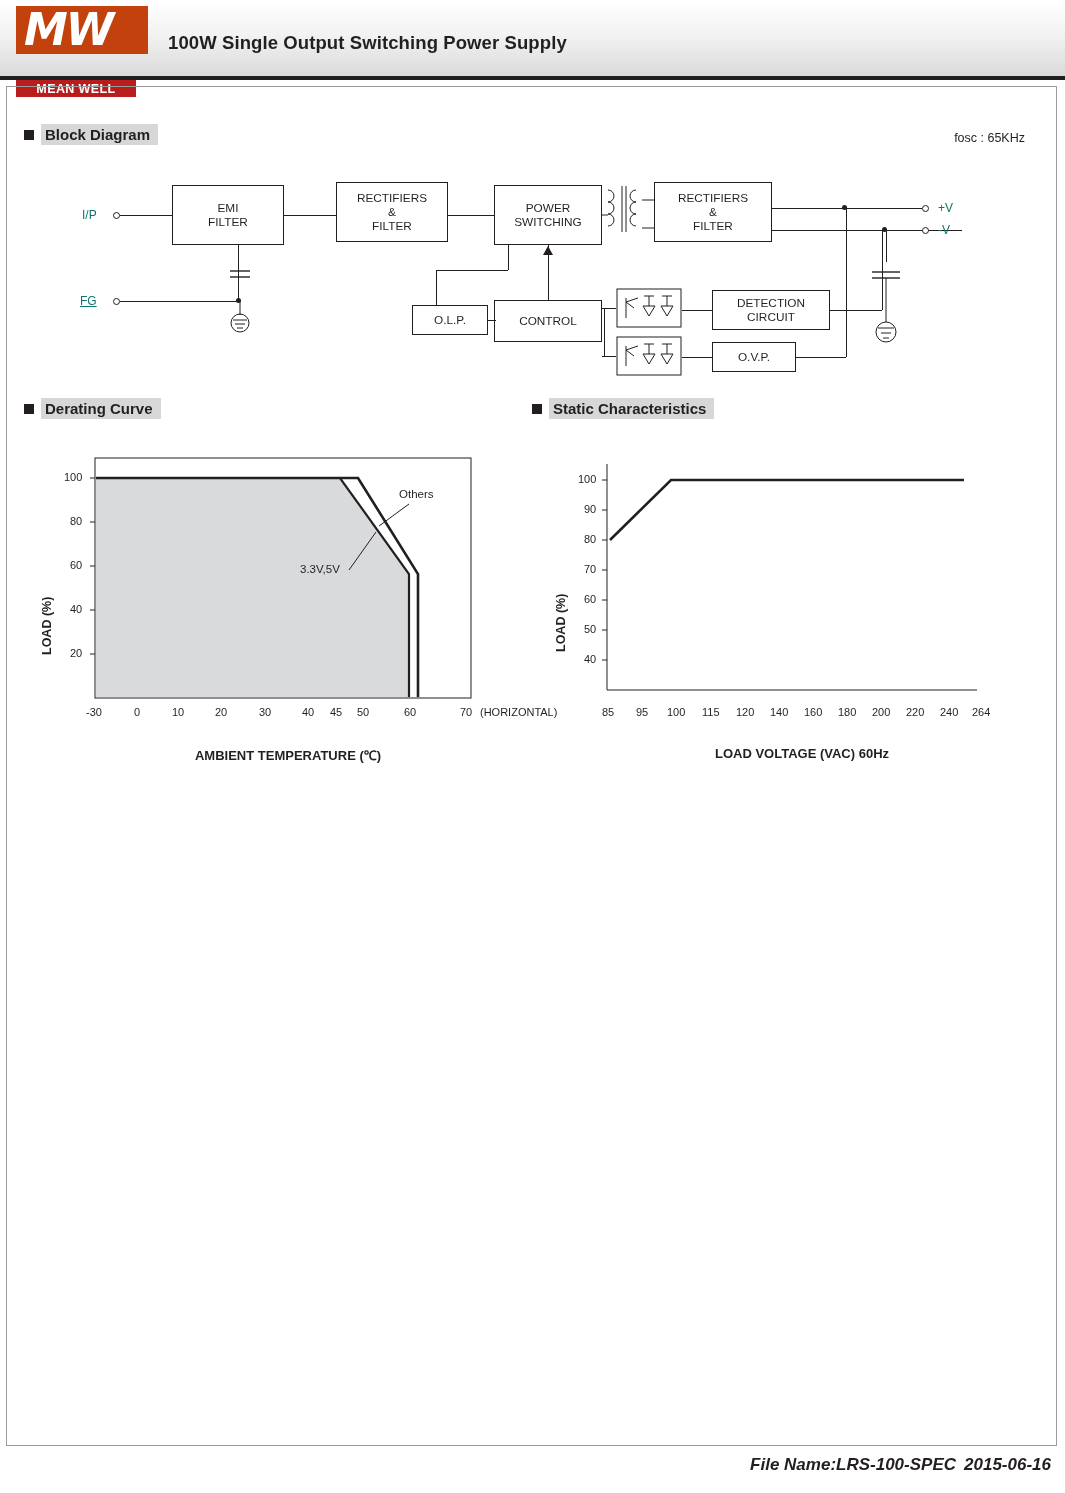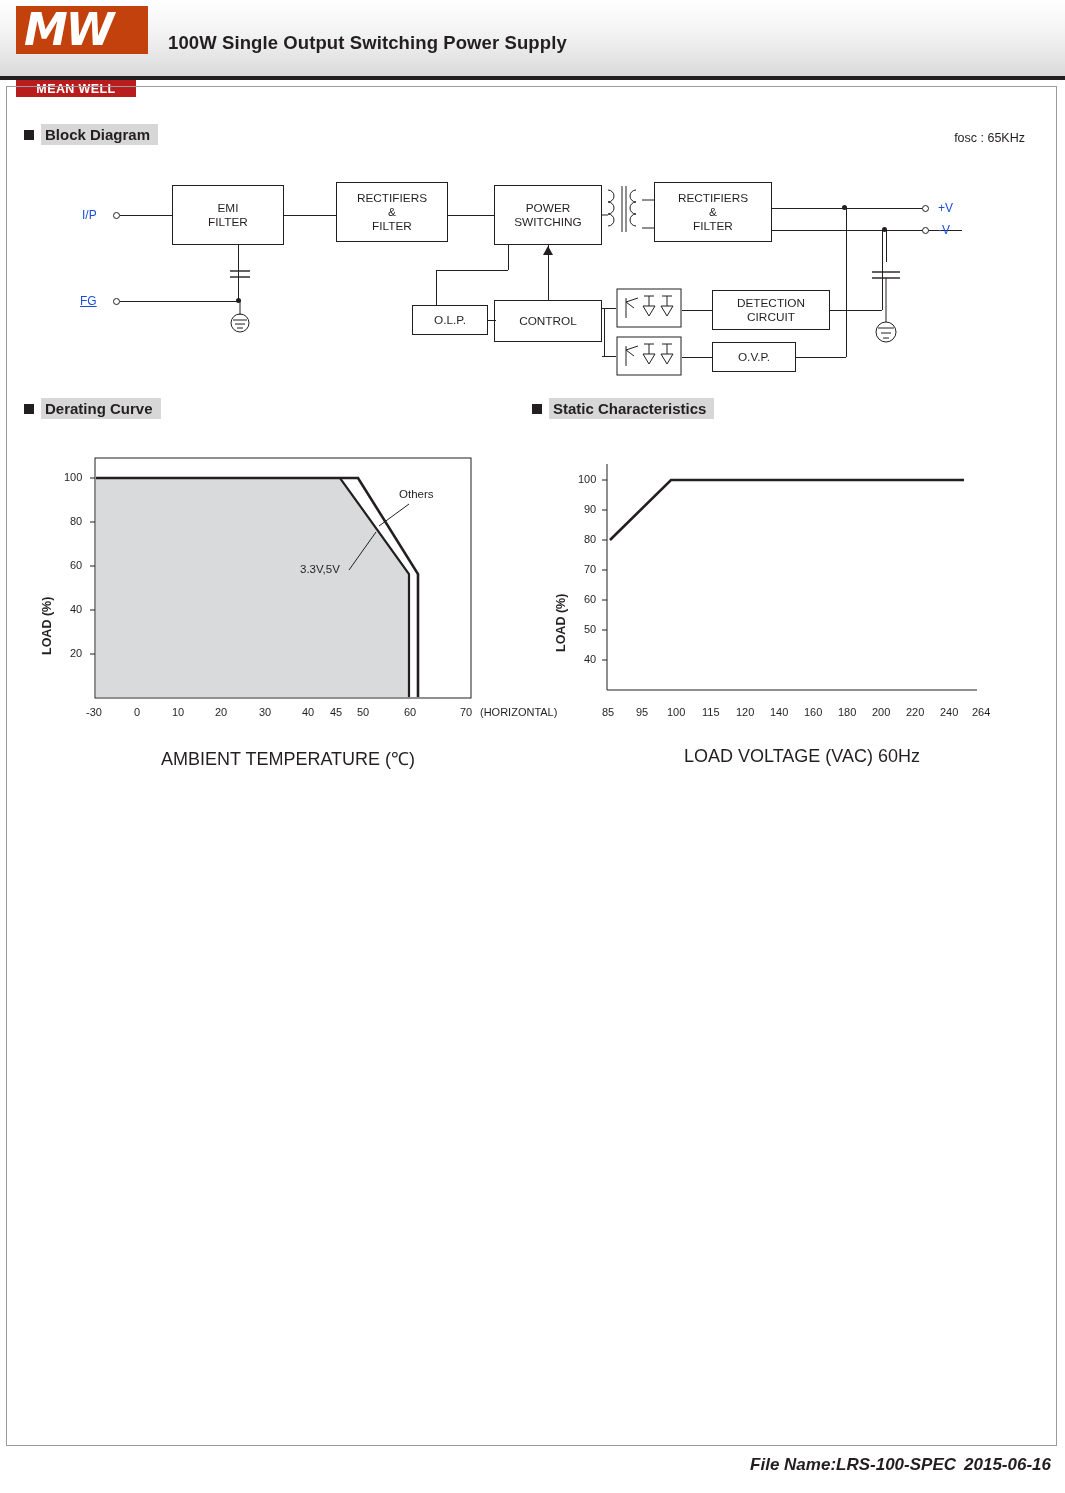--- a/index.html
+++ b/index.html
@@ -164,21 +164,21 @@
     justify-content: center;
     text-align: center;
     font-size: 11.8px;
     line-height: 14px;
     color: #231f20;
     box-sizing: border-box;
   }
   .bd-label {
     position: absolute;
     font-size: 12px;
-    color: #1d4ed8;
+    color: #0f766e;
   }
   .bd-line {
     position: absolute;
     background: #231f20;
   }
   .bd-h { height: 1px; }
   .bd-v { width: 1px; }
   .bd-dot {
     position: absolute;
     width: 5px; height: 5px;
@@ -199,22 +199,22 @@
   .axis-label-y {
     position: absolute;
     font-size: 12.5px;
     font-weight: bold;
     transform: rotate(-90deg);
     transform-origin: left top;
     white-space: nowrap;
   }
   .axis-label-x {
     position: absolute;
-    font-size: 18px;
-    font-weight: normal;
+    font-size: 13px;
+    font-weight: bold;
     white-space: nowrap;
     text-align: center;
   }
   .tick-label {
     position: absolute;
     font-size: 11px;
     color: #231f20;
     white-space: nowrap;
   }
   .annot {

